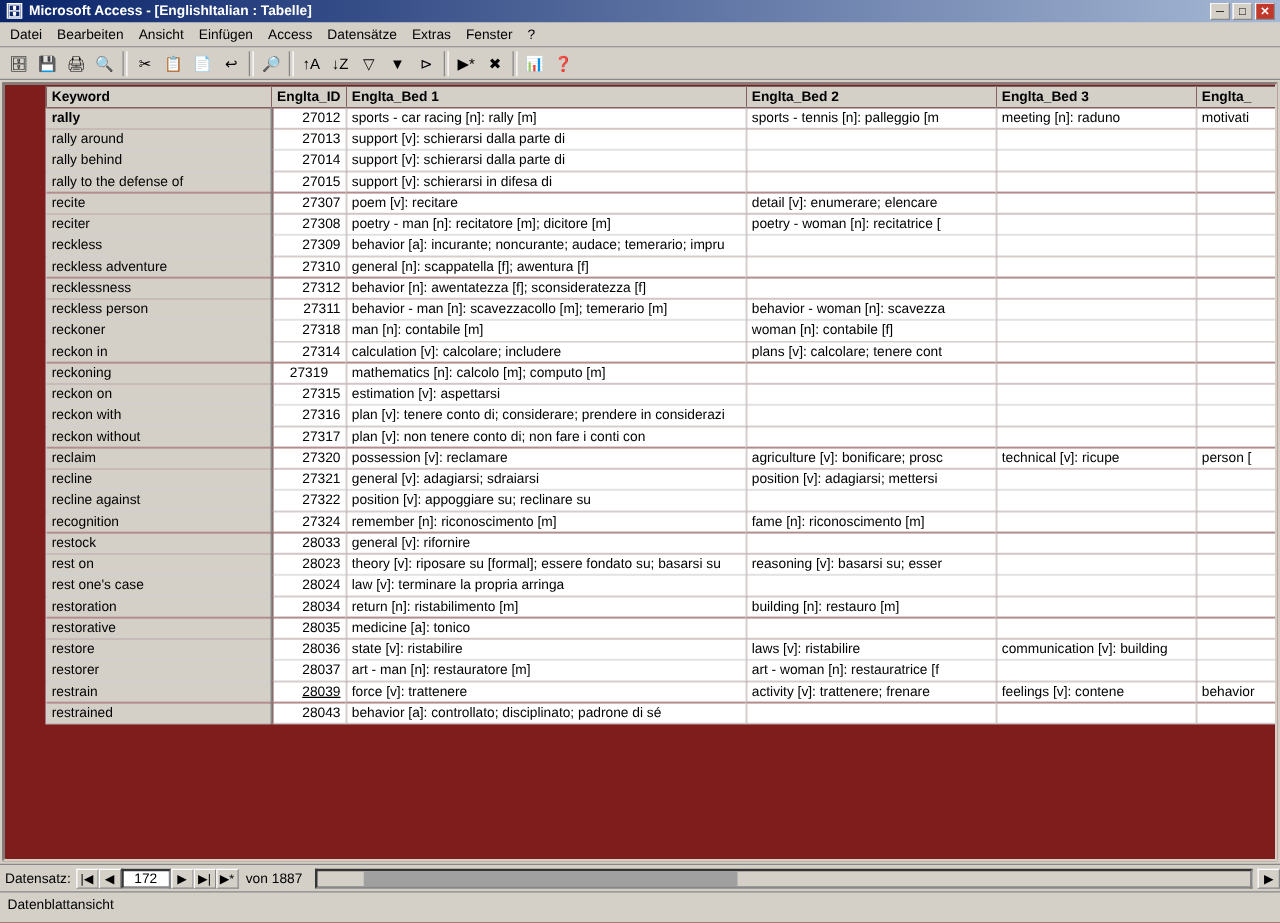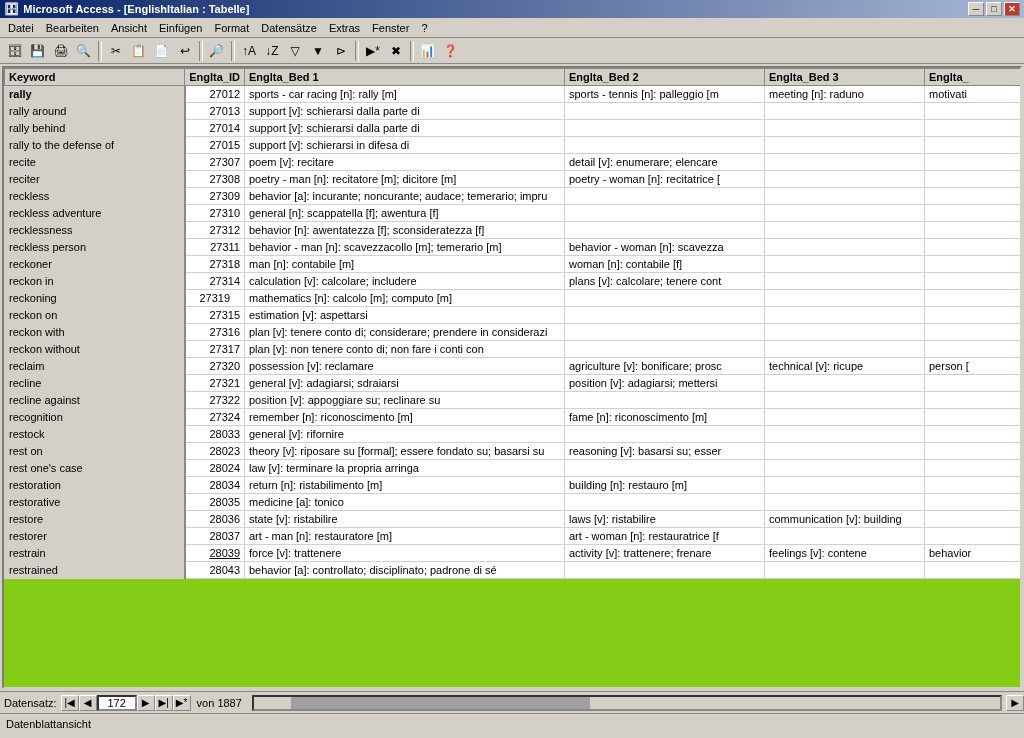--- a/index.html
+++ b/index.html
@@ -65,23 +65,24 @@
       border: 1px solid transparent;
       display: flex; align-items: center; justify-content: center;
       cursor: pointer; font-size: 12px;
     }
     .toolbar-sep { width: 4px; height: 20px; border-left: 1px solid #888; border-right: 1px solid #fff; margin: 0 2px; }
 
     
     .table-container {
       overflow: auto;
       height: calc(100vh - 115px);
-      background: #84cc16;
+      background: #7f1d1d;
       border: 2px inset #d4d0c8;
       margin: 2px;
+      padding-left: 32px;
     }
     table {
       border-collapse: collapse;
       font-size: 11px;
       width: max-content;
       min-width: 100%;
     }
     thead th {
       background: #d4d0c8;
       border: 1px solid #888;
@@ -153,21 +154,21 @@
     <div class="title-bar-btn">□</div>
     <div class="title-bar-btn close">✕</div>
   </div>
 </div>
 
 <div class="menu-bar">
   <div class="menu-item">Datei</div>
   <div class="menu-item">Bearbeiten</div>
   <div class="menu-item">Ansicht</div>
   <div class="menu-item">Einfügen</div>
-  <div class="menu-item">Format</div>
+  <div class="menu-item">Access</div>
   <div class="menu-item">Datensätze</div>
   <div class="menu-item">Extras</div>
   <div class="menu-item">Fenster</div>
   <div class="menu-item">?</div>
 </div>
 
 <div class="toolbar">
   <div class="toolbar-btn">🗄</div>
   <div class="toolbar-btn">💾</div>
   <div class="toolbar-btn">🖨</div>

